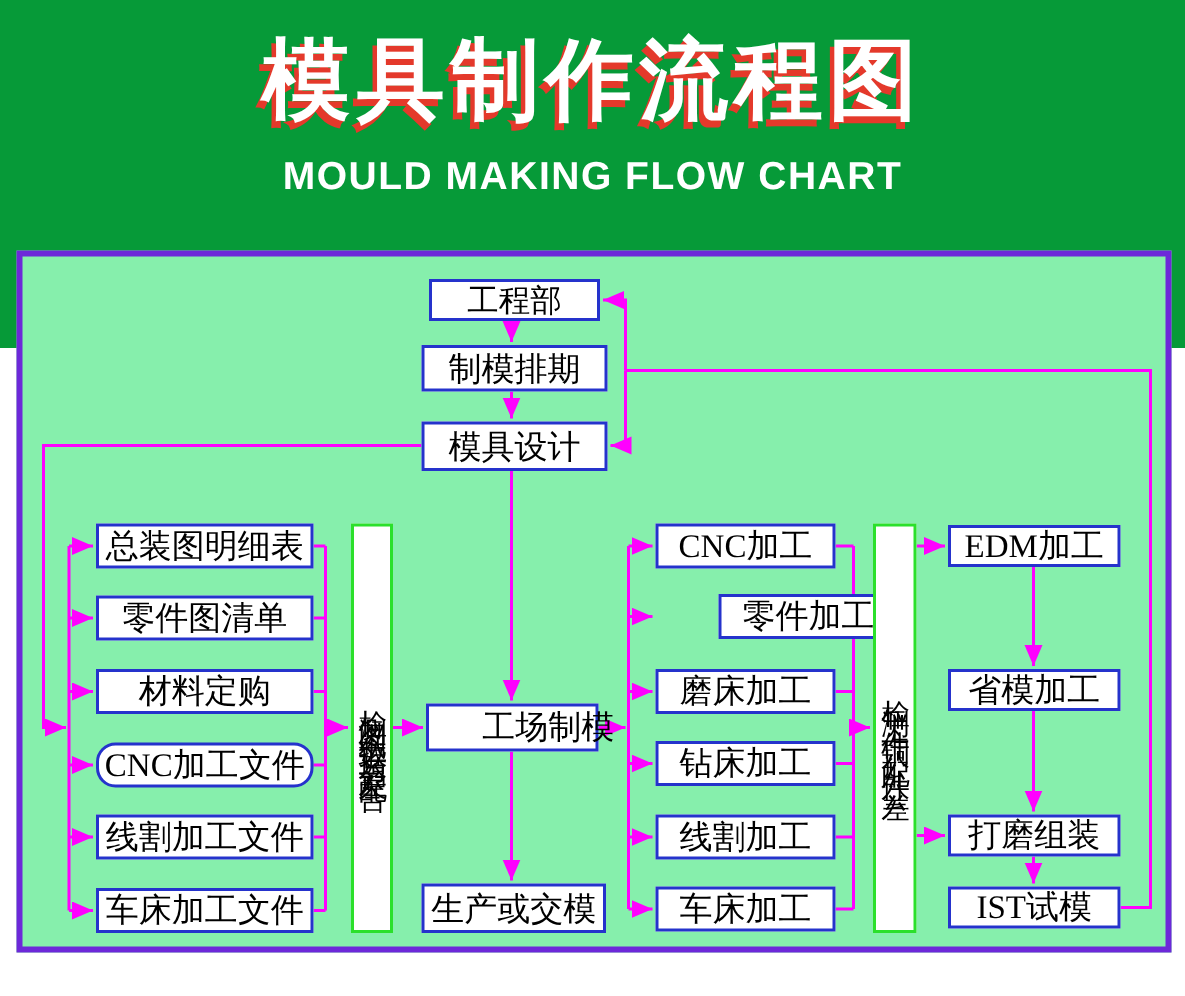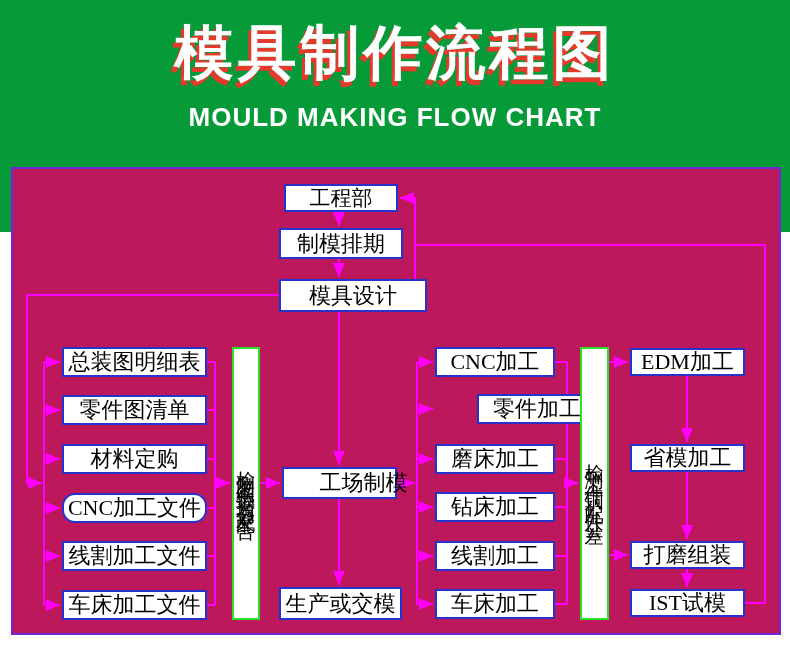--- a/index.html
+++ b/index.html
@@ -21,21 +21,21 @@
     font-family:"Liberation Sans","DejaVu Sans",sans-serif;
   }
   .subtitle{
     position:absolute;left:0;top:102px;width:790px;
     text-align:center;color:#ffffff;font-size:26px;font-weight:bold;
     letter-spacing:1px;
   }
   
   .panel{
     position:absolute;left:11px;top:167px;width:770px;height:468px;
-    box-sizing:border-box;border:2px solid #6d28d9;background:#be185d;
+    box-sizing:border-box;border:4px solid #6d28d9;background:#86efac;
   }
   .wires{position:absolute;left:0;top:0;}
   
   .fbox{
     position:absolute;box-sizing:border-box;background:#ffffff;
     border:2px solid #2533cc;color:#000000;
     display:flex;align-items:center;justify-content:center;
     font-family:"Liberation Serif","DejaVu Serif",serif;
     font-size:22px;line-height:1;white-space:nowrap;z-index:2;
   }
@@ -45,21 +45,21 @@
     display:flex;align-items:center;justify-content:center;
     font-family:"Liberation Serif","DejaVu Serif",serif;
     writing-mode:vertical-rl;text-orientation:upright;
     line-height:1;z-index:2;
   }
   .vbar.b1{font-size:19px;letter-spacing:5px;}
   .vbar.b2{font-size:19px;letter-spacing:7px;}
   
   .p-eng   {left:271px;top:15px; width:114px;height:28px;font-size:21px;}
   .p-sched {left:266px;top:59px; width:124px;height:31px;}
-  .p-design{left:266px;top:110px;width:148px;height:33px;}
+  .p-design{left:266px;top:110px;width:124px;height:33px;}
   .p-l0{left:49px;top:178px;width:145px;height:30px;}
   .p-l1{left:49px;top:226px;width:145px;height:30px;}
   .p-l2{left:49px;top:275px;width:145px;height:30px;}
   .p-l3{left:49px;top:324px;width:145px;height:30px;border-radius:13px;}
   .p-l4{left:49px;top:372px;width:145px;height:30px;}
   .p-l5{left:49px;top:421px;width:145px;height:30px;}
   .p-bar1{left:219px;top:178px;width:28px;height:273px;}
   .p-work {left:269px;top:298px;width:115px;height:32px;padding-left:48px;}
   .p-deliv{left:266px;top:418px;width:123px;height:33px;}
   .p-m0{left:422px;top:178px;width:120px;height:30px;}

